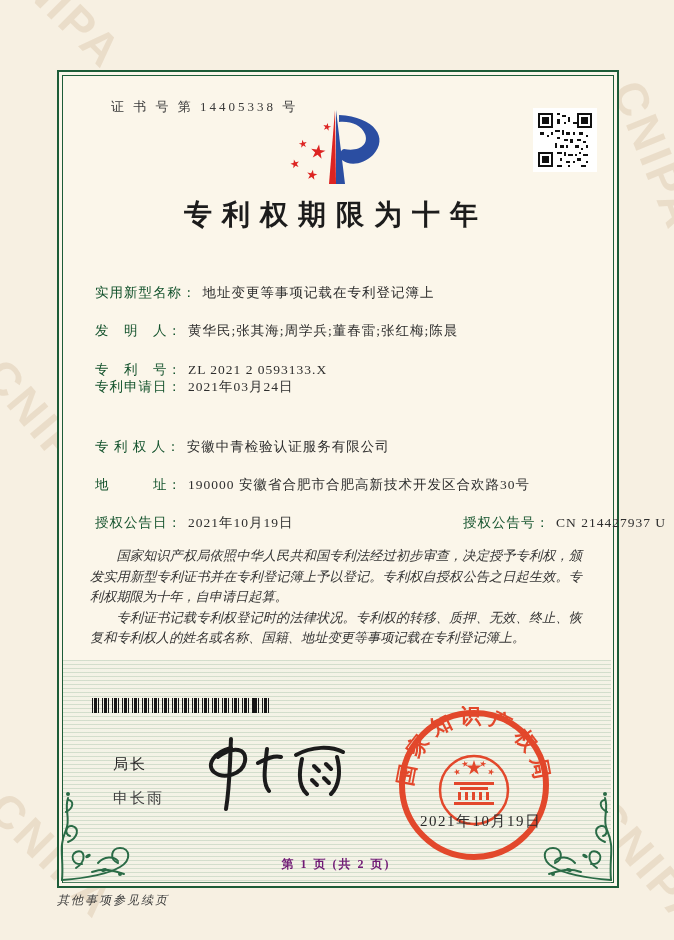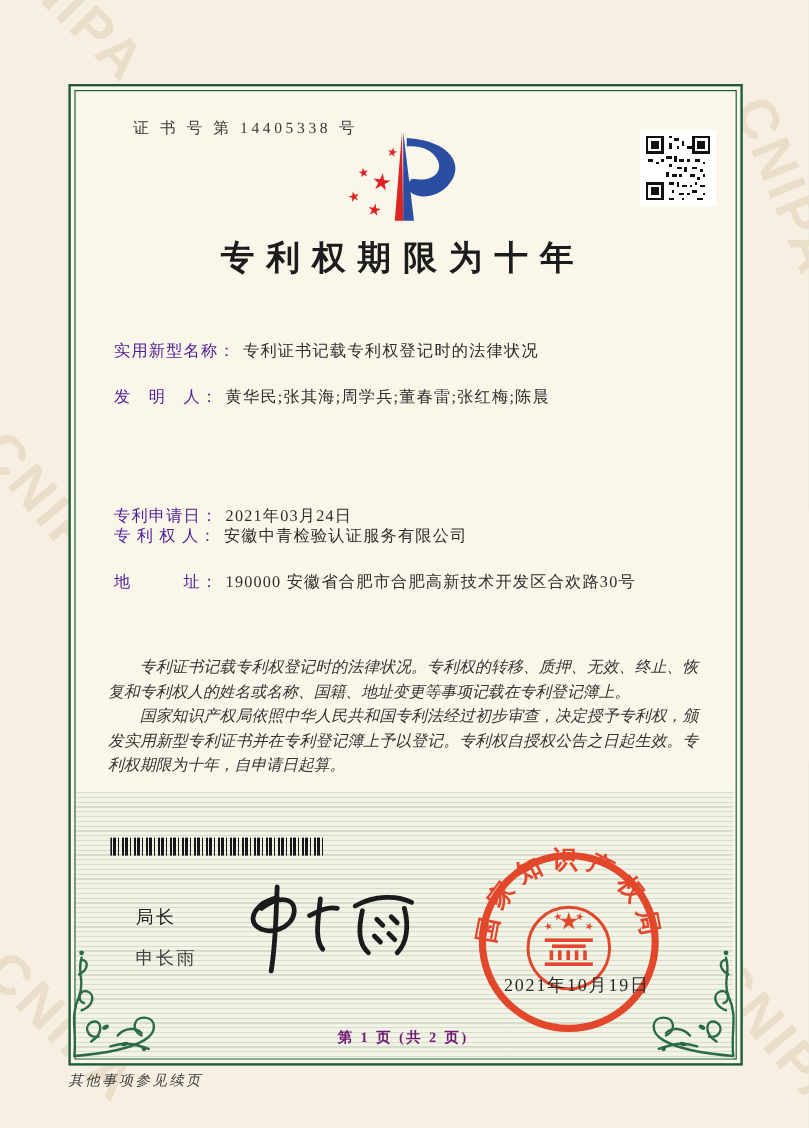--- a/index.html
+++ b/index.html
@@ -32,21 +32,21 @@
 
   .cert-no{position:absolute;left:111px;top:98px;font-size:13px;letter-spacing:3px;color:#3a3a3a;}
   .logo{position:absolute;left:285px;top:100px;}
   .qr{position:absolute;left:533px;top:108px;width:64px;height:64px;background:#fff;
       display:flex;align-items:center;justify-content:center;}
   .title{position:absolute;left:57px;top:196px;width:558px;text-align:center;
          font-size:28px;font-weight:bold;letter-spacing:10px;color:#1c1c1c;}
 
   .row{position:absolute;left:95px;width:480px;font-size:13.5px;color:var(--ink);
        letter-spacing:1px;white-space:nowrap;}
-  .row .lbl{color:#4c1d95;}
+  .row .lbl{color:#14532d;}
   .row .val{margin-left:6px;color:#2e2e2e;}
   .grant2{position:absolute;left:368px;top:0;}
 
   .paras{position:absolute;left:90px;top:546px;width:492px;font-size:13.2px;
          line-height:20.5px;color:#343434;text-align:justify;font-style:italic;}
   .paras p{margin:0;text-indent:2em;}
 
   .barcode{position:absolute;left:92px;top:698px;width:178px;height:15px;
     background-image:repeating-linear-gradient(90deg,#161616 0px,#161616 1.5px,transparent 1.5px,transparent 2.5px,#161616 2.5px,#161616 5px,transparent 5px,transparent 6.5px,#161616 6.5px,#161616 7.5px,transparent 7.5px,transparent 10px);}
 
@@ -107,38 +107,49 @@
       <path fill="#111" d="M0,0h7v7h-7z M18,0h7v7h-7z M0,18h7v7h-7z"></path>
       <path fill="#fff" d="M1,1h5v5h-5z M19,1h5v5h-5z M1,19h5v5h-5z"></path>
       <path fill="#111" d="M2,2h3v3h-3z M20,2h3v3h-3z M2,20h3v3h-3z"></path>
       <path fill="#111" d="M9,0h1v1h-1z M11,1h2v1h-2z M9,3h1v2h-1z M12,4h1v1h-1z M14,2h1v2h-1z M16,4h2v1h-2z M8,8h2v1h-2z M11,8h1v2h-1z M1,9h2v1h-2z M4,10h1v1h-1z M6,9h1v1h-1z M13,9h2v1h-2z M16,9h1v1h-1z M19,9h2v1h-2z M22,10h1v1h-1z M9,11h1v1h-1z M12,12h2v1h-2z M15,12h1v2h-1z M18,12h2v1h-2z M21,13h1v1h-1z M8,14h1v2h-1z M10,15h2v1h-2z M13,15h1v1h-1z M17,15h2v1h-2z M20,16h1v1h-1z M22,15h1v1h-1z M9,18h2v1h-2z M12,18h1v2h-1z M14,19h2v1h-2z M17,19h1v1h-1z M19,18h1v1h-1z M21,19h2v1h-2z M10,21h1v1h-1z M13,22h2v1h-2z M16,22h1v1h-1z M18,21h2v1h-2z M22,22h1v1h-1z M9,24h2v1h-2z M14,24h1v1h-1z M20,24h2v1h-2z"></path>
     </svg>
   </div>
 
   <div class="title">专利权期限为十年</div>
 
   <div class="row" style="top:284px">
-    <span class="lbl">实用新型名称：</span><span class="val">专利证书记载专利权登记时的法律状况</span>
+    <span class="lbl">实用新型名称：</span><span class="val">地址变更等事项记载在专利登记簿上</span>
   </div>
   <div class="row" style="top:322px">
     <span class="lbl">发　明　人：</span><span class="val">黄华民;张其海;周学兵;董春雷;张红梅;陈晨</span>
   </div>
-  <div class="row" style="top:421px">
+  <div class="row" style="top:361px">
+    <span class="lbl">专　利　号：</span><span class="val">ZL 2021 2 0593133.X</span>
+  </div>
+  <div class="row" style="top:378px">
     <span class="lbl">专利申请日：</span><span class="val">2021年03月24日</span>
   </div>
   <div class="row" style="top:438px">
     <span class="lbl">专 利 权 人：</span><span class="val">安徽中青检验认证服务有限公司</span>
   </div>
   <div class="row" style="top:476px">
     <span class="lbl">地　　　址：</span><span class="val">190000 安徽省合肥市合肥高新技术开发区合欢路30号</span>
   </div>
+  <div class="row" style="top:514px">
+    <span>
+      <span class="lbl">授权公告日：</span><span class="val">2021年10月19日</span>
+    </span>
+    <span class="grant2">
+      <span class="lbl">授权公告号：</span><span class="val">CN 214427937 U</span>
+    </span>
+  </div>
 
   <div class="paras">
+    <p>国家知识产权局依照中华人民共和国专利法经过初步审查，决定授予专利权，颁发实用新型专利证书并在专利登记簿上予以登记。专利权自授权公告之日起生效。专利权期限为十年，自申请日起算。</p>
     <p>专利证书记载专利权登记时的法律状况。专利权的转移、质押、无效、终止、恢复和专利权人的姓名或名称、国籍、地址变更等事项记载在专利登记簿上。</p>
-    <p>国家知识产权局依照中华人民共和国专利法经过初步审查，决定授予专利权，颁发实用新型专利证书并在专利登记簿上予以登记。专利权自授权公告之日起生效。专利权期限为十年，自申请日起算。</p>
   </div>
 
   <div class="barcode"></div>
 
   <div class="signer-title">局长</div>
   <div class="signer-name">申长雨</div>
 
   <svg class="signature" width="155" height="85" viewBox="0 0 155 85">
     <g fill="none" stroke="#1b1b1b" stroke-width="4" stroke-linecap="round" stroke-linejoin="round">
       <path d="M18,24 C34,12 47,16 45,28 C43,41 24,47 14,39 C6,32 14,19 31,15"></path>

